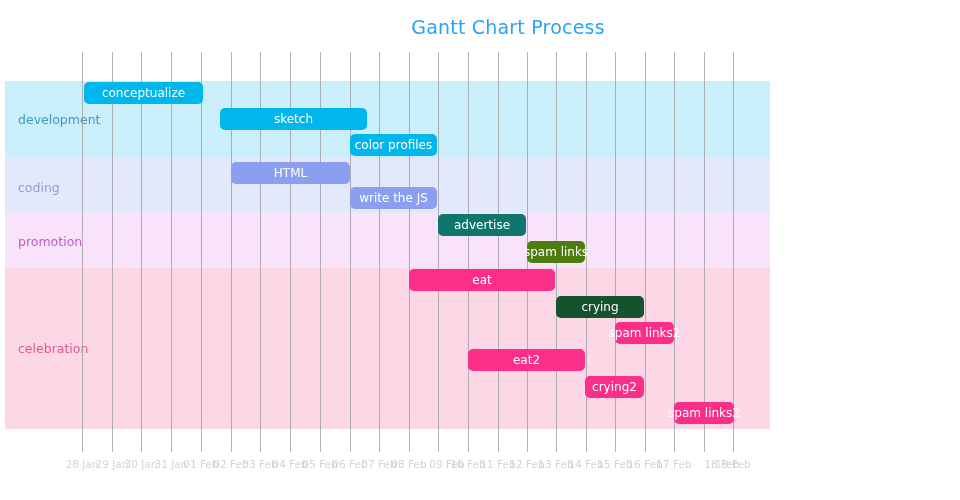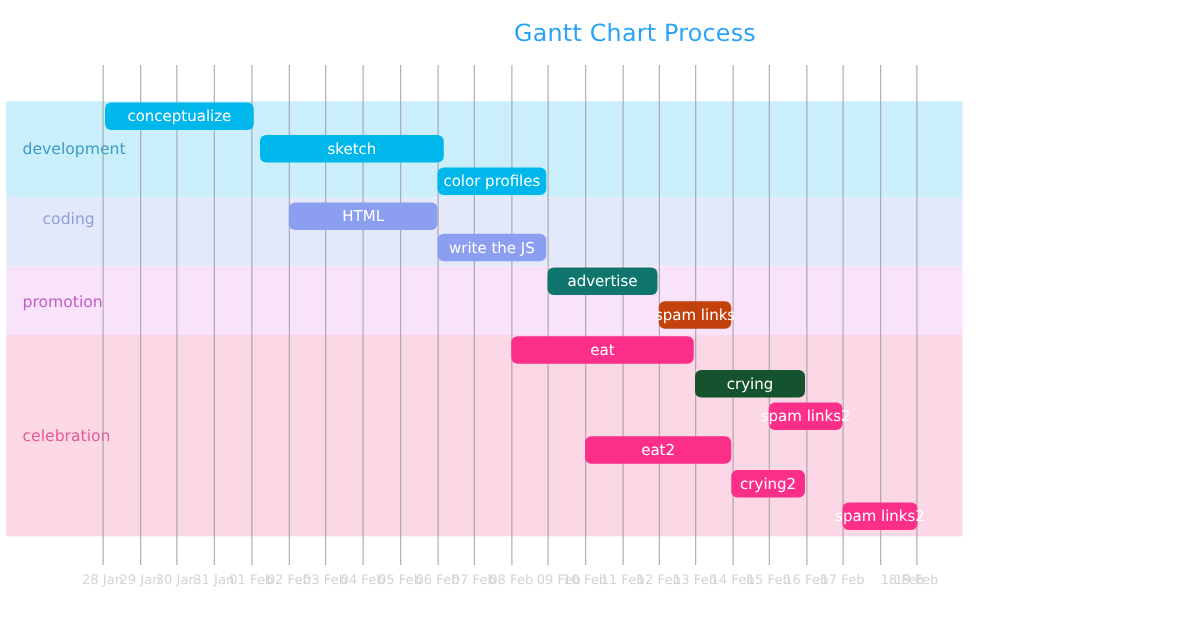--- a/index.html
+++ b/index.html
@@ -122,21 +122,21 @@
 <body>
 
 <div id="chart-root">
 
   <div id="chart-title">Gantt Chart Process</div>
 
   <div id="plot">
       <div class="row-band" style="top: 0px; height: 77px; background: rgb(203, 238, 251);"></div>
       <div class="row-label" style="top: 38px; color: rgb(58, 157, 196);">development</div>
       <div class="row-band" style="top: 77px; height: 55px; background: rgb(228, 232, 251);"></div>
-      <div class="row-label" style="top: 94px; color: rgb(143, 159, 212); margin-left: 16px;">coding</div>
+      <div class="row-label" style="top: 106px; color: rgb(143, 159, 212);">coding</div>
       <div class="row-band" style="top: 132px; height: 55px; background: rgb(248, 227, 250);"></div>
       <div class="row-label" style="top: 160px; color: rgb(195, 91, 199);">promotion</div>
       <div class="row-band" style="top: 187px; height: 161px; background: rgb(252, 215, 229);"></div>
       <div class="row-label" style="top: 267px; color: rgb(227, 90, 142);">celebration</div>
     </div>
 
   <div id="gridlayer">
       <div class="gridline" style="left: 82px; background: rgb(154, 154, 154);"></div>
       <div class="gridline" style="left: 112px; background: rgb(154, 154, 154);"></div>
       <div class="gridline" style="left: 141px; background: rgb(154, 154, 154);"></div>
@@ -159,36 +159,36 @@
       <div class="gridline" style="left: 645px; background: rgb(154, 154, 154);"></div>
       <div class="gridline" style="left: 674px; background: rgb(154, 154, 154);"></div>
       <div class="gridline" style="left: 704px; background: rgb(154, 154, 154);"></div>
       <div class="gridline" style="left: 733px; background: rgb(154, 154, 154);"></div>
     </div>
 
   <div id="barlayer">
       <div class="bar" style="left: 84px; top: 82px; width: 119px; background: rgb(0, 183, 236);">
         <span class="bar-label">conceptualize</span>
       </div>
-      <div class="bar" style="left: 208px; top: 108px; width: 147px; background: rgb(0, 183, 236);">
+      <div class="bar" style="left: 220px; top: 108px; width: 147px; background: rgb(0, 183, 236);">
         <span class="bar-label">sketch</span>
       </div>
       <div class="bar" style="left: 350px; top: 134px; width: 87px; background: rgb(0, 183, 236);">
         <span class="bar-label">color profiles</span>
       </div>
       <div class="bar" style="left: 231px; top: 162px; width: 119px; background: rgb(139, 158, 240);">
         <span class="bar-label">HTML</span>
       </div>
       <div class="bar" style="left: 350px; top: 187px; width: 87px; background: rgb(139, 158, 240);">
         <span class="bar-label">write the JS</span>
       </div>
       <div class="bar" style="left: 438px; top: 214px; width: 88px; background: #0f766e;">
         <span class="bar-label">advertise</span>
       </div>
-      <div class="bar" style="left: 527px; top: 241px; width: 58px; background: #c2410c;">
+      <div class="bar" style="left: 527px; top: 241px; width: 58px; background: #4d7c0f;">
         <span class="bar-label">spam links</span>
       </div>
       <div class="bar" style="left: 409px; top: 269px; width: 146px; background: rgb(251, 47, 138);">
         <span class="bar-label">eat</span>
       </div>
       <div class="bar" style="left: 556px; top: 296px; width: 88px; background: #14532d;">
         <span class="bar-label">crying</span>
       </div>
       <div class="bar" style="left: 615px; top: 322px; width: 59px; background: rgb(251, 47, 138);">
         <span class="bar-label">spam links2</span>

